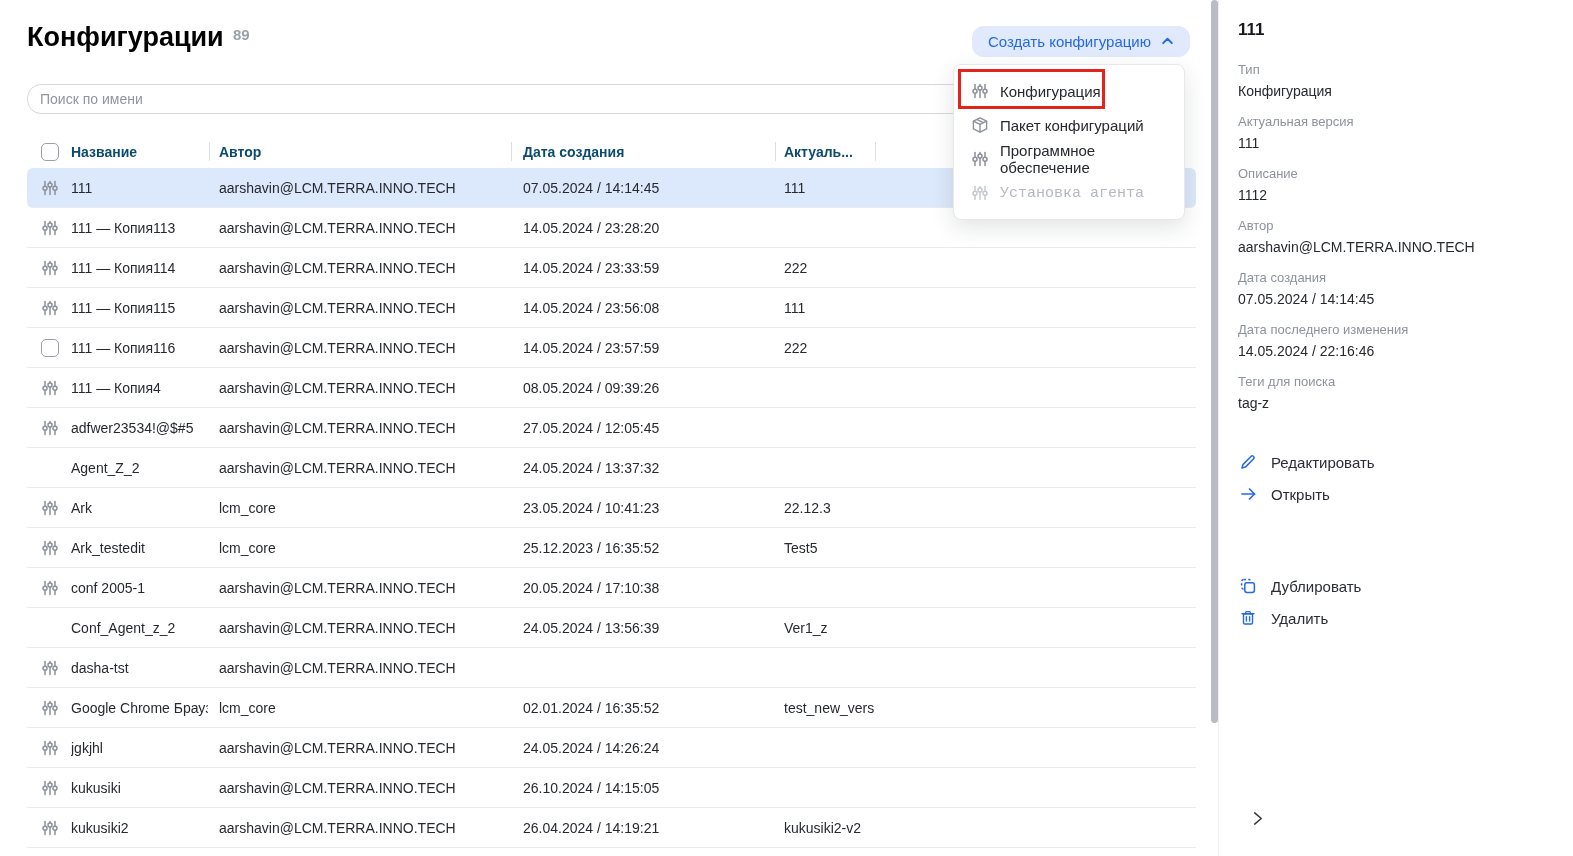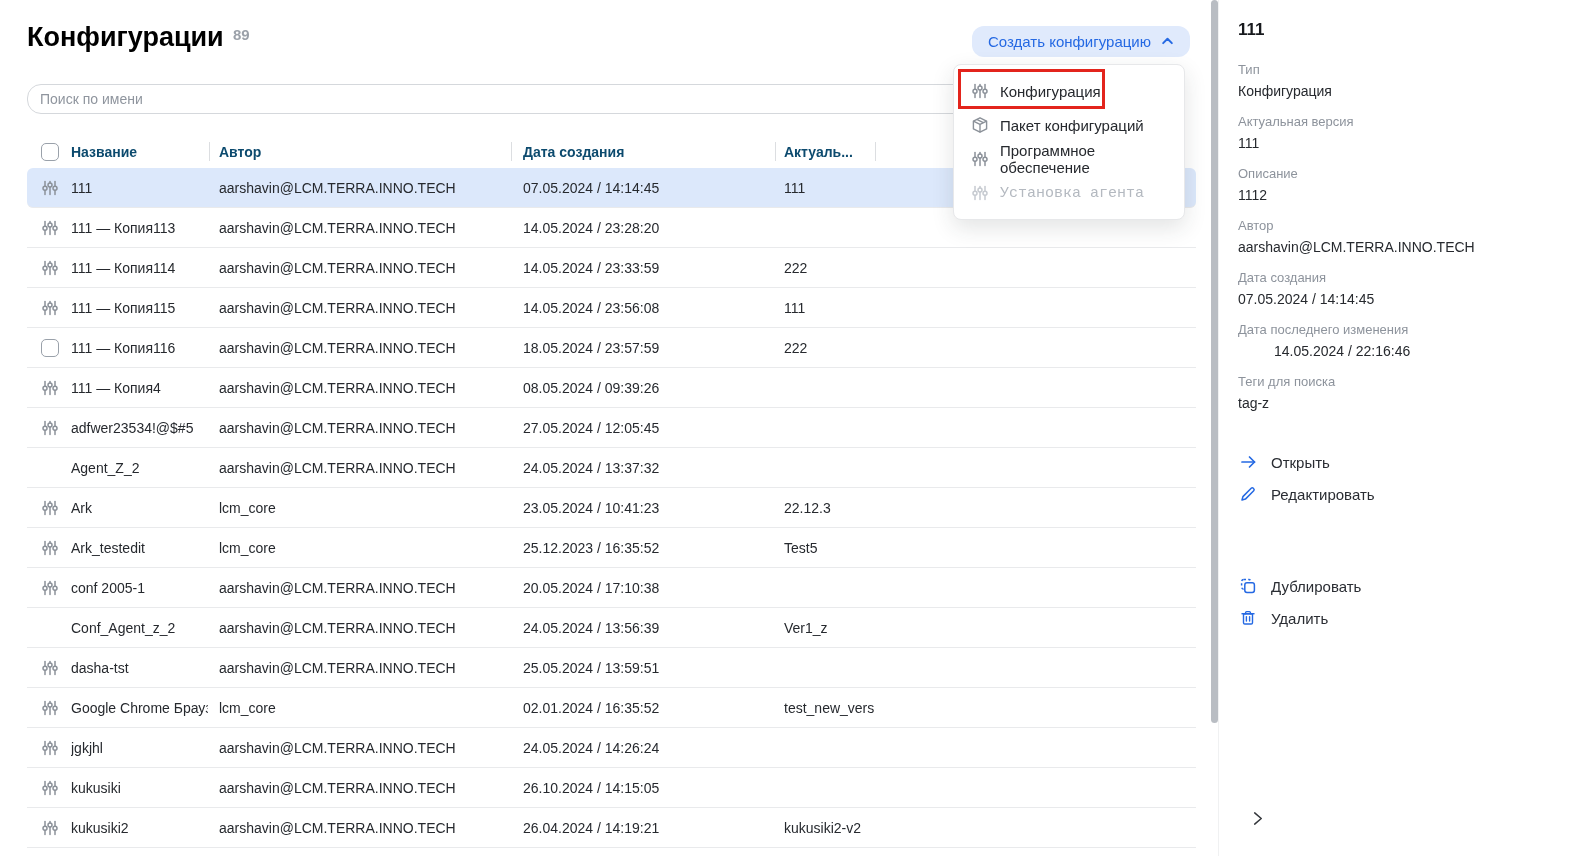--- a/index.html
+++ b/index.html
@@ -200,21 +200,21 @@
         <span class="cell c-author">aarshavin@LCM.TERRA.INNO.TECH</span>
         <span class="cell c-created">14.05.2024 / 23:56:08</span>
         <span class="cell c-version">111</span>
       </div>
       <div class="row">
         <span class="cell c-lead">
           <span class="checkbox"></span>
         </span>
         <span class="cell c-name">111 — Копия116</span>
         <span class="cell c-author">aarshavin@LCM.TERRA.INNO.TECH</span>
-        <span class="cell c-created">18.05.2024 / 23:57:59</span>
+        <span class="cell c-created">14.05.2024 / 23:57:59</span>
         <span class="cell c-version">222</span>
       </div>
       <div class="row">
         <span class="cell c-lead">
           <span class="icon" style="color: rgb(139, 145, 153);">
             <svg width="18" height="18" viewBox="0 0 18 18" fill="none" stroke="currentColor" stroke-width="1.5" stroke-linecap="round">
               <line x1="4" y1="2.5" x2="4" y2="7"></line>
               <circle cx="4" cy="9.2" r="2"></circle>
               <line x1="4" y1="11.4" x2="4" y2="15.5"></line>
               <line x1="9" y1="2.5" x2="9" y2="3.9"></line>
@@ -340,21 +340,20 @@
               <circle cx="9" cy="6.1" r="2"></circle>
               <line x1="9" y1="8.3" x2="9" y2="15.5"></line>
               <line x1="14" y1="2.5" x2="14" y2="7"></line>
               <circle cx="14" cy="9.2" r="2"></circle>
               <line x1="14" y1="11.4" x2="14" y2="15.5"></line>
             </svg>
           </span>
         </span>
         <span class="cell c-name">dasha-tst</span>
         <span class="cell c-author">aarshavin@LCM.TERRA.INNO.TECH</span>
-        <span class="cell c-created">25.05.2024 / 13:59:51</span>
         <span class="cell c-version"></span>
       </div>
       <div class="row">
         <span class="cell c-lead">
           <span class="icon" style="color: rgb(139, 145, 153);">
             <svg width="18" height="18" viewBox="0 0 18 18" fill="none" stroke="currentColor" stroke-width="1.5" stroke-linecap="round">
               <line x1="4" y1="2.5" x2="4" y2="7"></line>
               <circle cx="4" cy="9.2" r="2"></circle>
               <line x1="4" y1="11.4" x2="4" y2="15.5"></line>
               <line x1="9" y1="2.5" x2="9" y2="3.9"></line>
@@ -520,44 +519,44 @@
       <div class="field">
         <span class="field-label" style="display: block;">Автор</span>
         <span class="field-value" style="display: block;">aarshavin@LCM.TERRA.INNO.TECH</span>
       </div>
       <div class="field">
         <span class="field-label" style="display: block;">Дата создания</span>
         <span class="field-value" style="display: block;">07.05.2024 / 14:14:45</span>
       </div>
       <div class="field">
         <span class="field-label" style="display: block;">Дата последнего изменения</span>
-        <span class="field-value" style="display: block; margin-left: 36px;">14.05.2024 / 22:16:46</span>
+        <span class="field-value" style="display: block;">14.05.2024 / 22:16:46</span>
       </div>
       <div class="field">
         <span class="field-label" style="display: block;">Теги для поиска</span>
         <span class="field-value" style="display: block;">tag-z</span>
       </div>
     </div>
   <div class="actions-primary">
+      <div class="action">
+        <span class="icon" style="color: rgb(37, 105, 227);">
+          <svg width="18" height="18" viewBox="0 0 18 18" fill="none" stroke="currentColor" stroke-width="1.5" stroke-linejoin="round">
+            <path d="M3 15 L3.9 11.6 L12.2 3.3 a1.5 1.5 0 0 1 2.1 0 l0.4 0.4 a1.5 1.5 0 0 1 0 2.1 L6.4 14.1 L3 15 Z"></path>
+          </svg>
+        </span>
+        <span class="">Редактировать</span>
+      </div>
       <div class="action">
         <span class="icon" style="color: rgb(37, 105, 227);">
           <svg width="19" height="18" viewBox="0 0 18 18" fill="none" stroke="currentColor" stroke-width="1.7" stroke-linecap="round" stroke-linejoin="round">
             <line x1="2.5" y1="9" x2="15" y2="9"></line>
             <polyline points="10,4 15,9 10,14"></polyline>
           </svg>
         </span>
         <span class="">Открыть</span>
-      </div>
-      <div class="action">
-        <span class="icon" style="color: rgb(37, 105, 227);">
-          <svg width="18" height="18" viewBox="0 0 18 18" fill="none" stroke="currentColor" stroke-width="1.5" stroke-linejoin="round">
-            <path d="M3 15 L3.9 11.6 L12.2 3.3 a1.5 1.5 0 0 1 2.1 0 l0.4 0.4 a1.5 1.5 0 0 1 0 2.1 L6.4 14.1 L3 15 Z"></path>
-          </svg>
-        </span>
-        <span class="">Редактировать</span>
       </div>
     </div>
   <div class="actions-secondary">
       <div class="action">
         <span class="icon" style="color: rgb(37, 105, 227);">
           <svg width="18" height="18" viewBox="0 0 18 18" fill="none" stroke="currentColor" stroke-width="1.5" stroke-linejoin="round">
             <rect x="2.6" y="2.6" width="9.6" height="9.6" rx="2.2" stroke-dasharray="2.2 2.2"></rect>
             <rect x="5.8" y="5.8" width="9.6" height="9.6" rx="2.2" fill="#ffffff"></rect>
           </svg>
         </span>

